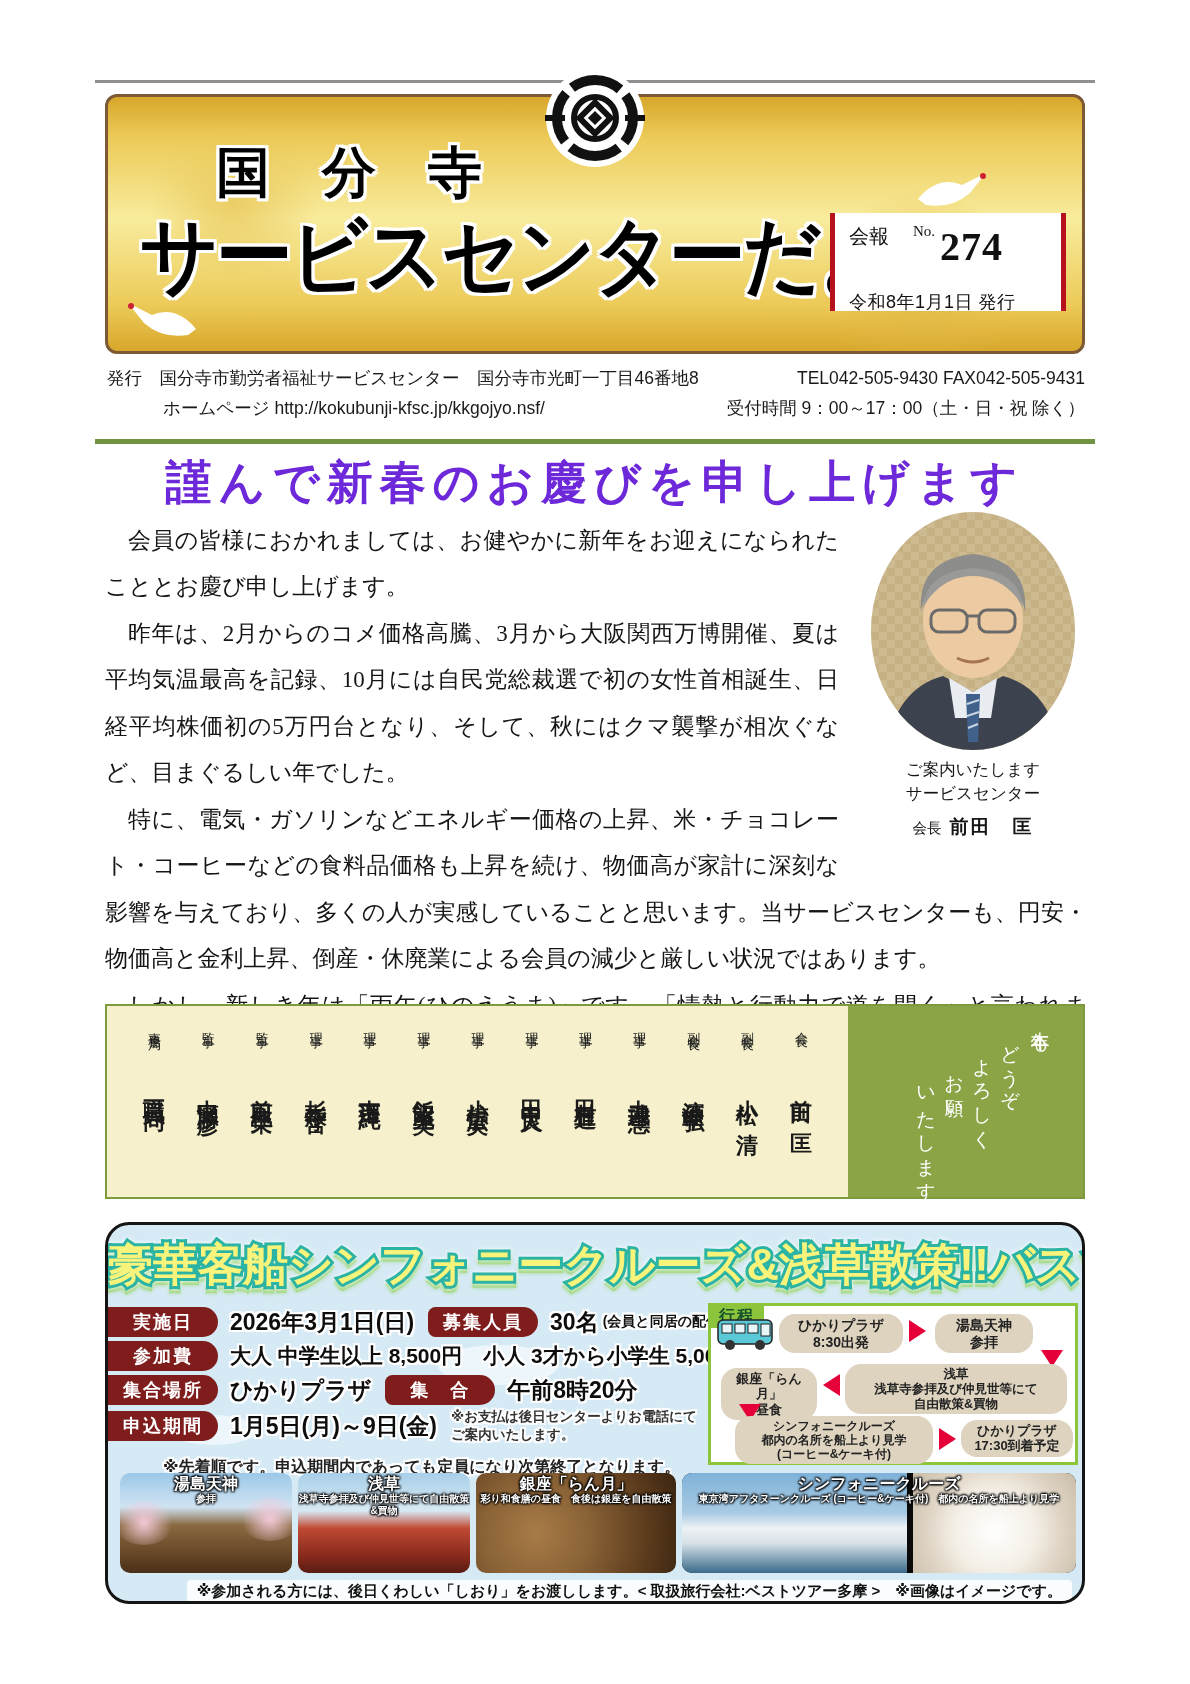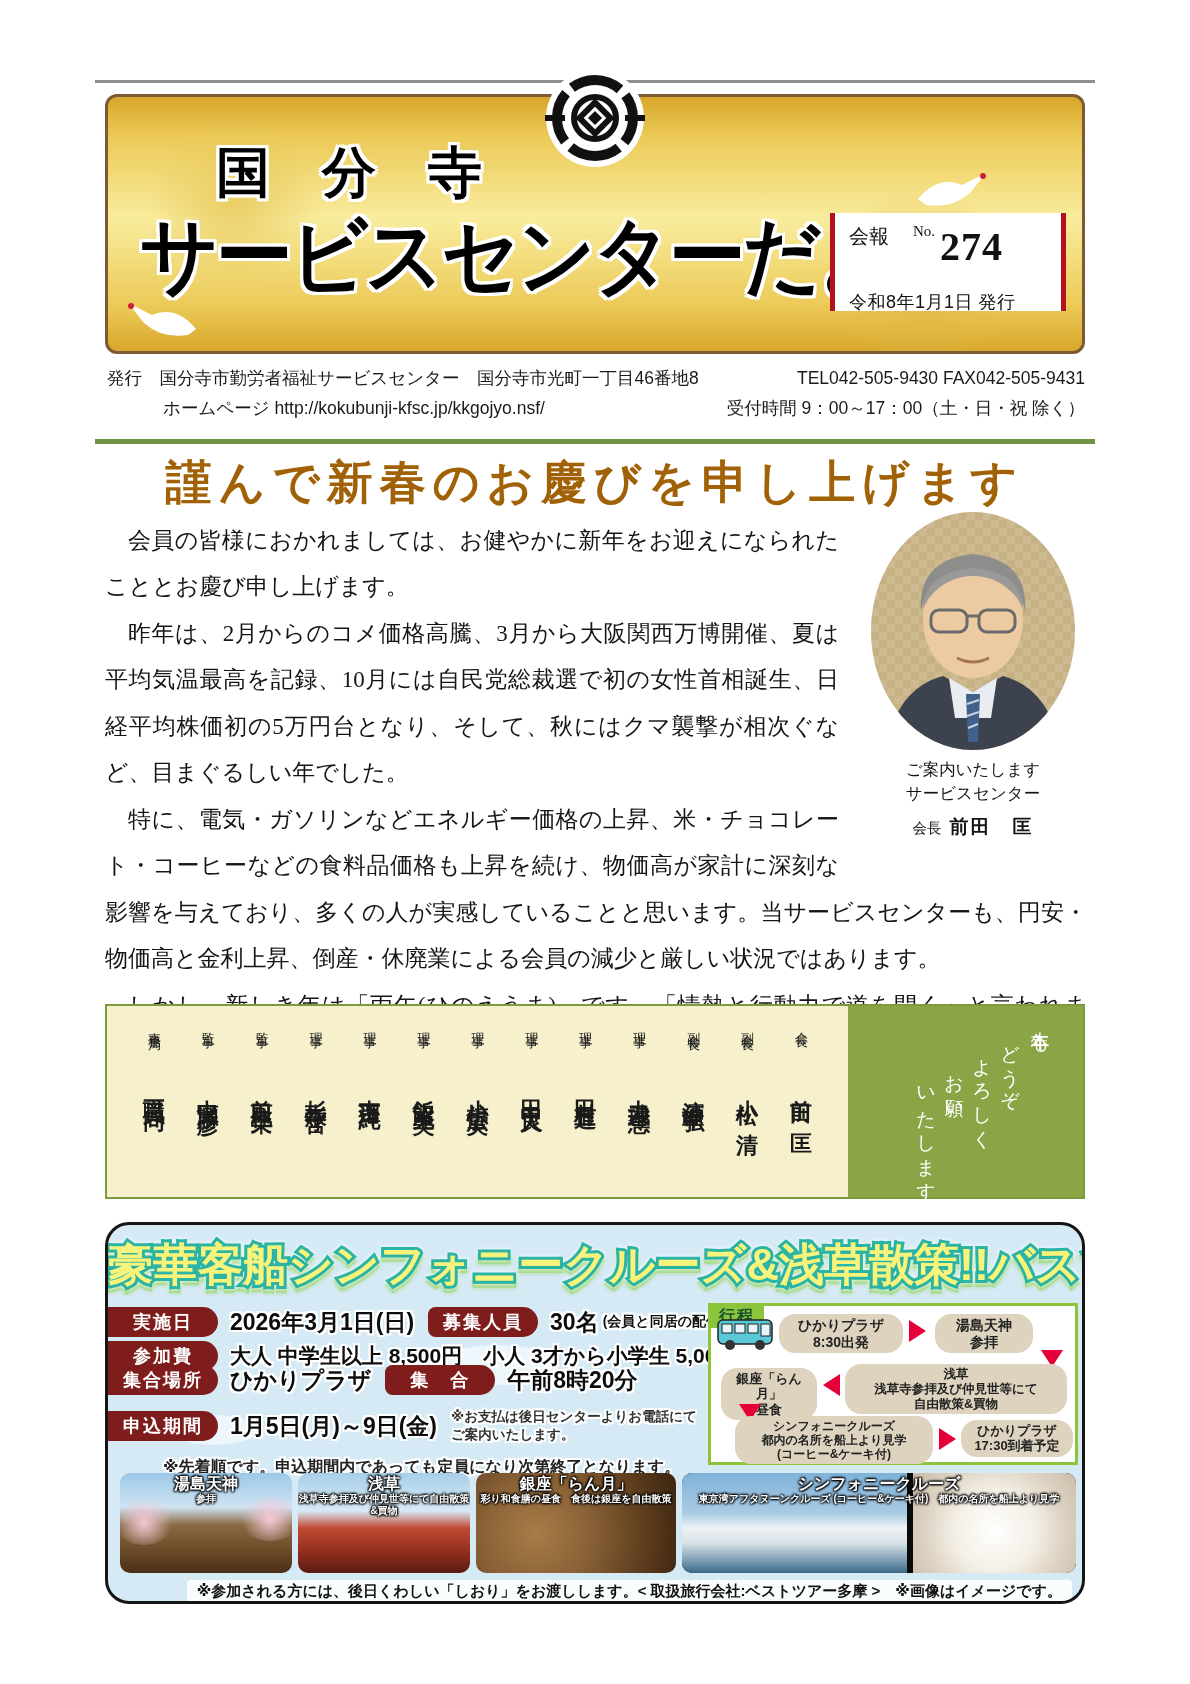--- a/index.html
+++ b/index.html
@@ -37,21 +37,21 @@
   
   .pub { position:absolute; left:107px; top:364px; width:978px; font-size:17.5px; color:#1a1a1a; }
   .pub-row { display:flex; justify-content:space-between; line-height:1.7; }
   .pub-indent { padding-left:56px; }
 
   .green-rule { position:absolute; left:95px; top:439px; width:1000px; height:5px; background:#6f9340; }
 
   
   .greet-title { position:absolute; left:0; top:452px; width:100%; text-align:center;
             font-family:"Liberation Serif","DejaVu Serif",serif; font-weight:bold;
-            font-size:46px; letter-spacing:7px; color:#a16207; }
+            font-size:46px; letter-spacing:7px; color:#6d28d9; }
   .article { position:absolute; left:105px; top:518px; width:982px;
             font-family:"Liberation Serif","DejaVu Serif",serif; font-size:23px; line-height:2.02;
             text-align:justify; color:#151515; }
   .article p { text-indent:1em; }
   .photo-wrap { float:right; width:228px; margin:-6px 0 6px 20px; text-align:center; }
   .photo { width:204px; height:238px; border-radius:50%; overflow:hidden; margin:0 auto; }
   .photo-cap { font-size:16.5px; line-height:1.45; margin-top:8px; text-indent:0; }
   .photo-role-line { font-size:16px; margin-top:2px; }
   .photo-role { font-size:14.5px; margin-right:8px; }
   .photo-name { font-size:19px; font-weight:bold; letter-spacing:2px; }
@@ -258,21 +258,21 @@
       <span class="tval ow">2026年3月1日(日)</span>
       <span class="pill mid">募集人員</span>
       <span class="tval ow">30名</span>
       <span class="tval-sm ow">(会員と同居の配偶者・親子)</span>
       <span class="tval ow" style="margin-left:6px;">先着順</span>
     </div>
     <div class="trow" style="top:116px;">
       <span class="pill">参加費</span>
       <span class="tval ow" style="font-size:21px;">大人 中学生以上 8,500円　小人 3才から小学生 5,000円</span>
     </div>
-    <div class="trow" style="top:140px;">
+    <div class="trow" style="top:150px;">
       <span class="pill">集合場所</span>
       <span class="tval ow">ひかりプラザ</span>
       <span class="pill mid">集　合</span>
       <span class="tval ow">午前8時20分</span>
     </div>
     <div class="trow" style="top:186px;">
       <span class="pill">申込期間</span>
       <span class="tval ow">1月5日(月)～9日(金)</span>
       <span class="tnote ow">※お支払は後日センターよりお電話にて
 ご案内いたします。</span>

